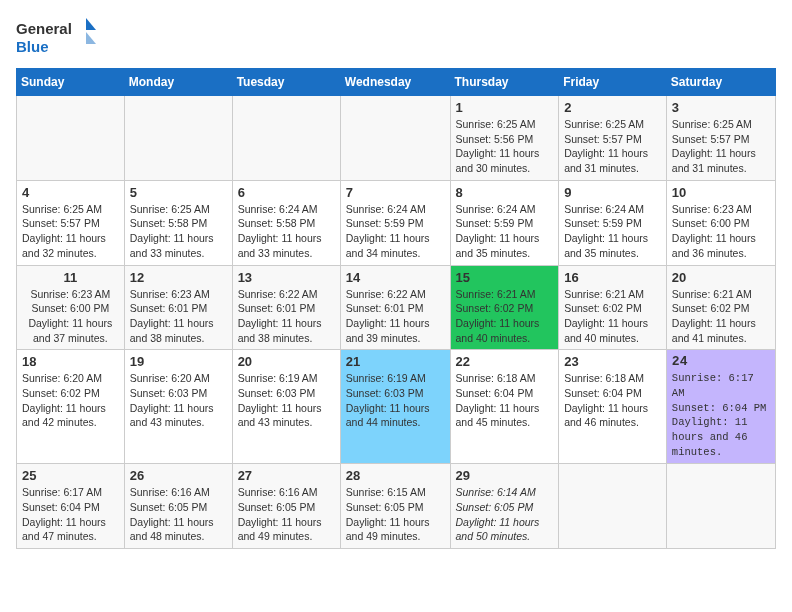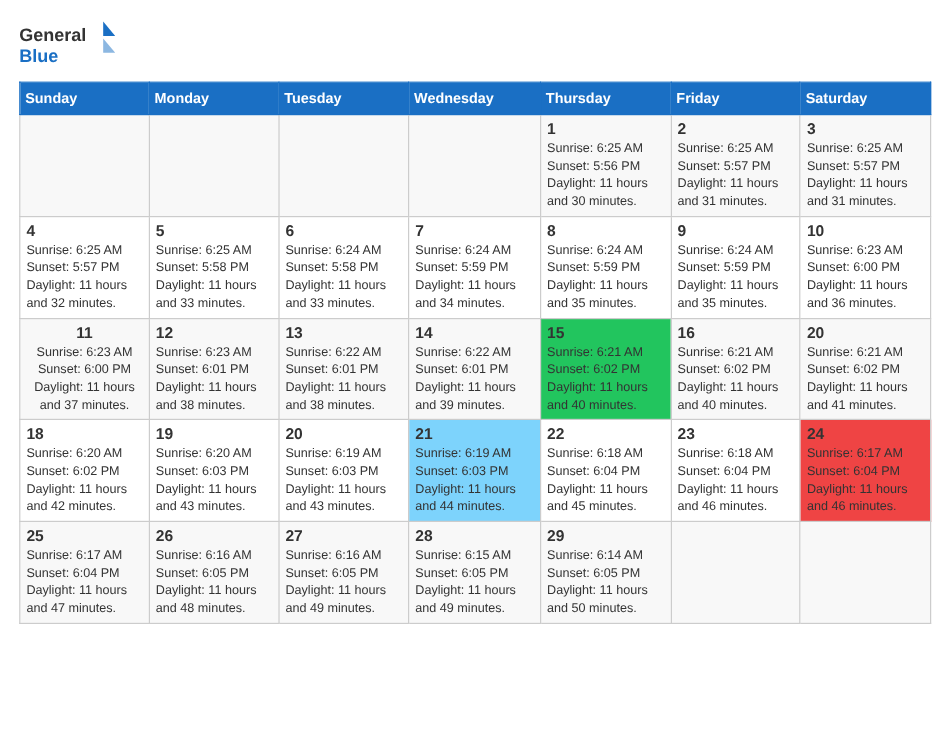--- a/index.html
+++ b/index.html
@@ -250,21 +250,21 @@
           <div class="day-info" style="white-space: pre-line;">Sunrise: 6:18 AM
 Sunset: 6:04 PM
 Daylight: 11 hours and 45 minutes.</div>
         </td>
         <td style="background: rgb(255, 255, 255);">
           <span class="day-num">23</span>
           <div class="day-info" style="white-space: pre-line;">Sunrise: 6:18 AM
 Sunset: 6:04 PM
 Daylight: 11 hours and 46 minutes.</div>
         </td>
-        <td style="background: #ef4444;">
+        <td style="background: #c4b5fd; font-family: Liberation Mono, monospace;">
           <span class="day-num">24</span>
           <div class="day-info" style="white-space: pre-line;">Sunrise: 6:17 AM
 Sunset: 6:04 PM
 Daylight: 11 hours and 46 minutes.</div>
         </td>
       </tr>
       <tr>
         <td style="background: rgb(248, 248, 248);">
           <span class="day-num">25</span>
           <div class="day-info" style="white-space: pre-line;">Sunrise: 6:17 AM
@@ -284,21 +284,21 @@
 Daylight: 11 hours and 49 minutes.</div>
         </td>
         <td style="background: rgb(248, 248, 248);">
           <span class="day-num">28</span>
           <div class="day-info" style="white-space: pre-line;">Sunrise: 6:15 AM
 Sunset: 6:05 PM
 Daylight: 11 hours and 49 minutes.</div>
         </td>
         <td style="background: rgb(248, 248, 248);">
           <span class="day-num">29</span>
-          <div class="day-info" style="white-space: pre-line;">Sunrise: 6:14 AM
+          <div class="day-info" style="white-space: pre-line; font-style: italic;">Sunrise: 6:14 AM
 Sunset: 6:05 PM
 Daylight: 11 hours and 50 minutes.</div>
         </td>
         <td style="background: rgb(248, 248, 248);"></td>
         <td style="background: rgb(248, 248, 248);"></td>
       </tr>
     </tbody>
 </table>
 
 </body></html>

